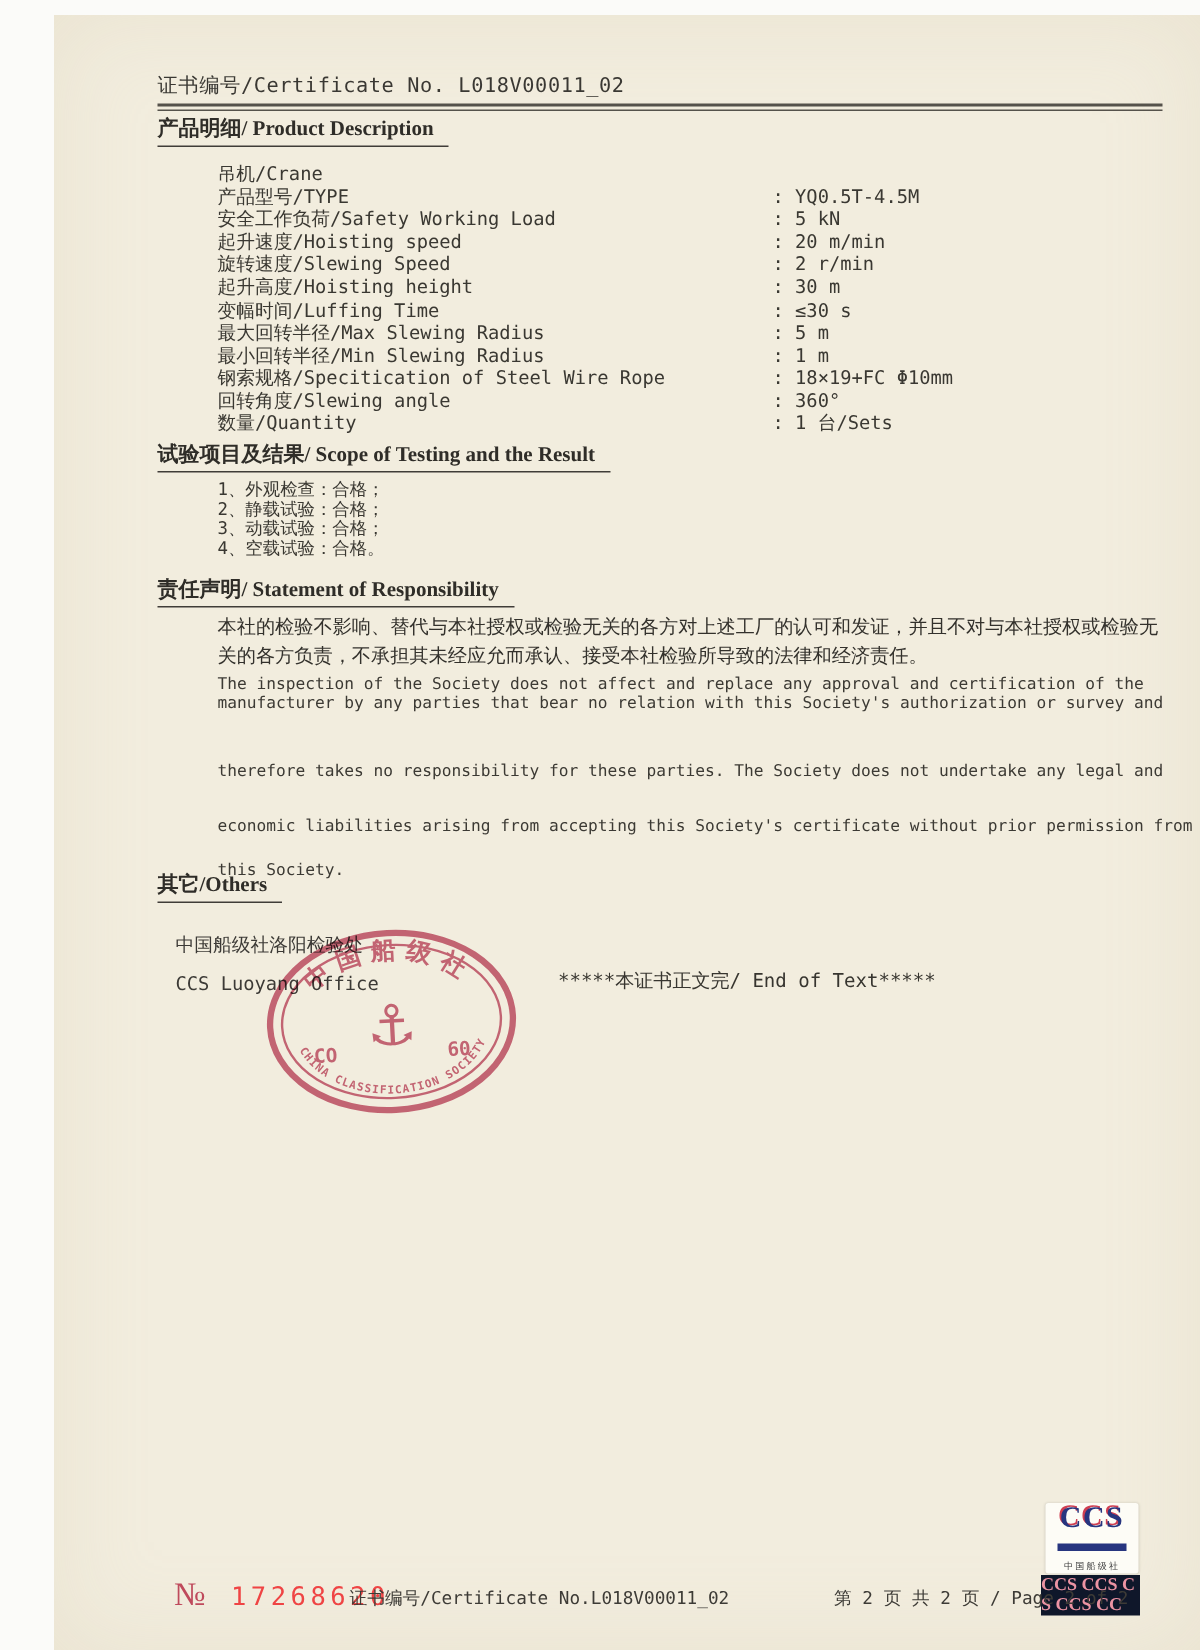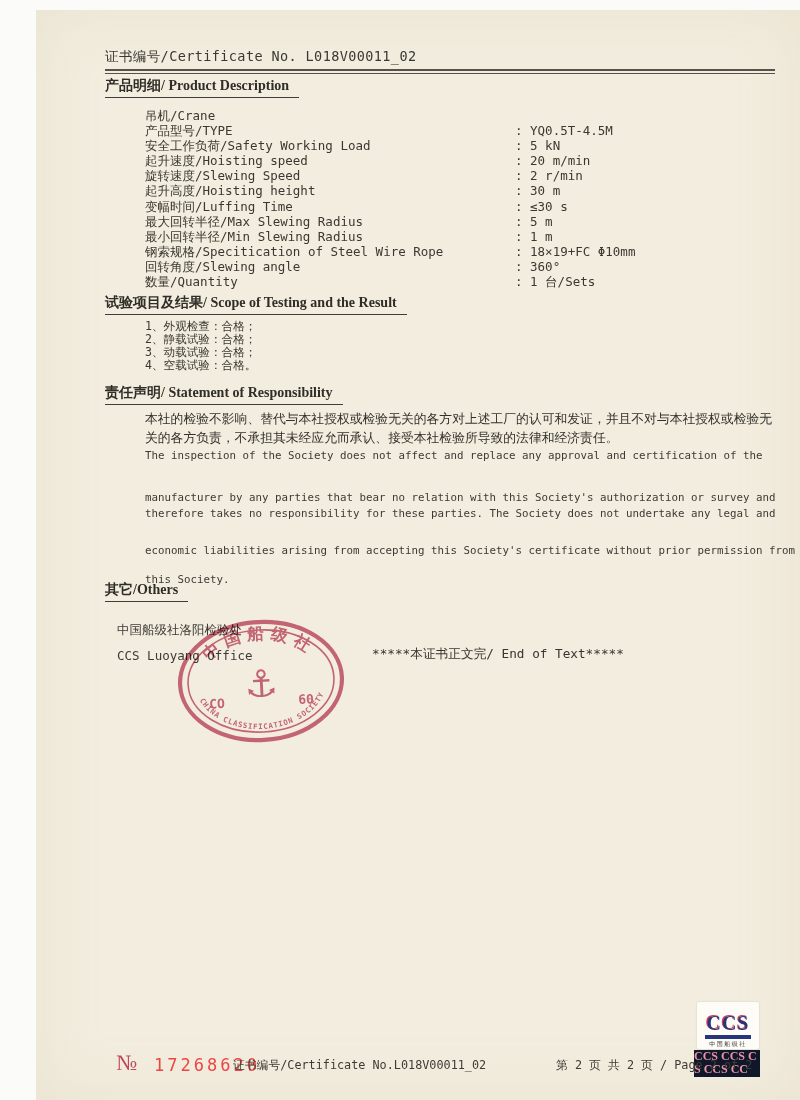--- a/index.html
+++ b/index.html
@@ -18,30 +18,30 @@
   .t-others{top:579px;left:105px;}
   
   .prod-rows{top:108px;left:145px;width:632px;font-size:12.5px;color:#3a3832;}
   .prod-row{position:relative;height:15.1px;line-height:15.1px;white-space:nowrap;}
   .prod-row .val{position:absolute;left:370px;top:0;}
   
   .test-items{top:320px;left:145px;font-size:11.6px;line-height:13px;color:#3a3832;}
   
   .resp-cn{top:410px;left:145px;width:628px;font-size:12.8px;line-height:18.6px;color:#33312c;}
   .resp-en{left:145px;font-size:10.8px;white-space:nowrap;color:#3c3a34;}
-  .en0{top:449px;} .en1{top:462px;margin-top:29px;} .en2{top:507px;} .en3{top:544px;} .en4{top:573px;}
+  .en0{top:449px;} .en1{top:462px;} .en2{top:507px;} .en3{top:544px;} .en4{top:573px;}
   
   .office-cn{top:622px;left:117px;font-size:12.5px;}
   .office-en{top:648px;left:117px;font-size:12.5px;}
   .end-text{top:646px;left:338px;font-size:12.7px;color:#37352f;margin-left:34px;}
   
   .stamp{top:616px;left:174px;width:174px;height:130px;opacity:.85;mix-blend-mode:multiply;transform:rotate(-3deg);}
   
   .ccs-box{top:1002px;left:697px;width:62px;height:47px;background:#fdfcf6;border-radius:2px;
-           display:flex;flex-direction:column;align-items:center;justify-content:flex-end;box-shadow:0 0 2px rgba(0,0,0,.15);}
+           display:flex;flex-direction:column;align-items:center;justify-content:space-between;box-shadow:0 0 2px rgba(0,0,0,.15);}
   .ccs-letters{font-family:"Liberation Serif",serif;font-weight:bold;font-size:20px;line-height:20px;
                color:#27357f;text-shadow:-1.2px -1.2px 0 #cf3f52;letter-spacing:1px;}
   .ccs-bar{width:46px;height:4.5px;background:#27357f;margin:1.5px 0 1px 0;}
   .ccs-cn{font-size:6px;letter-spacing:1.5px;color:#3a3a3a;}
   .ccs-strip{top:1050px;left:694px;width:66px;height:27px;background:#0f172a;overflow:hidden;
              font-family:"Liberation Serif",serif;font-weight:bold;font-size:12px;line-height:13px;
              color:#ec93a3;white-space:nowrap;}
   
   .f-no{top:1050px;left:116px;font-family:"Liberation Serif",serif;font-size:22px;color:#bf4a5c;}
   .f-serial{top:1055px;left:154px;font-size:17px;letter-spacing:3px;color:#ef4444;}

